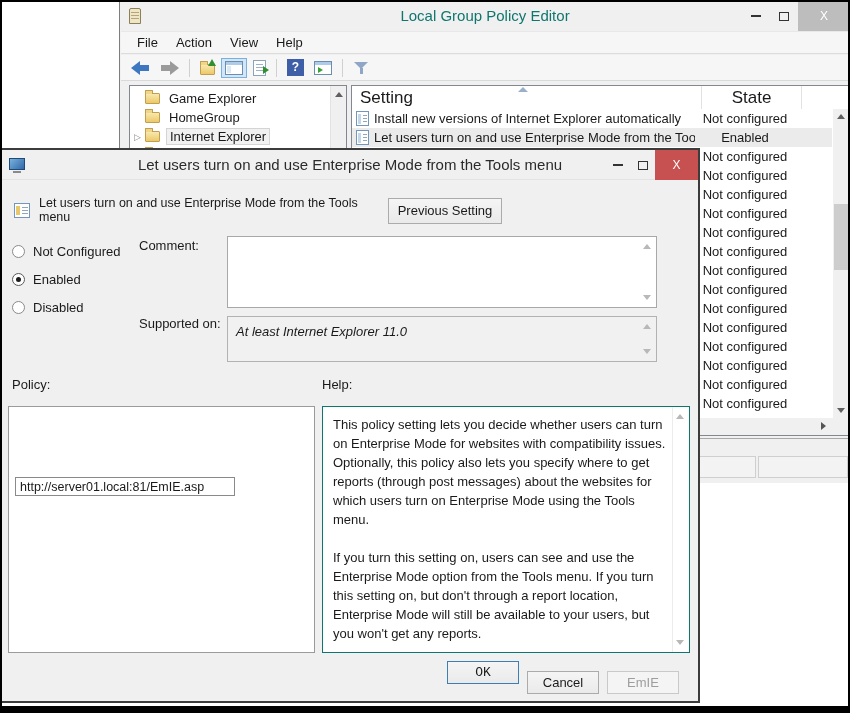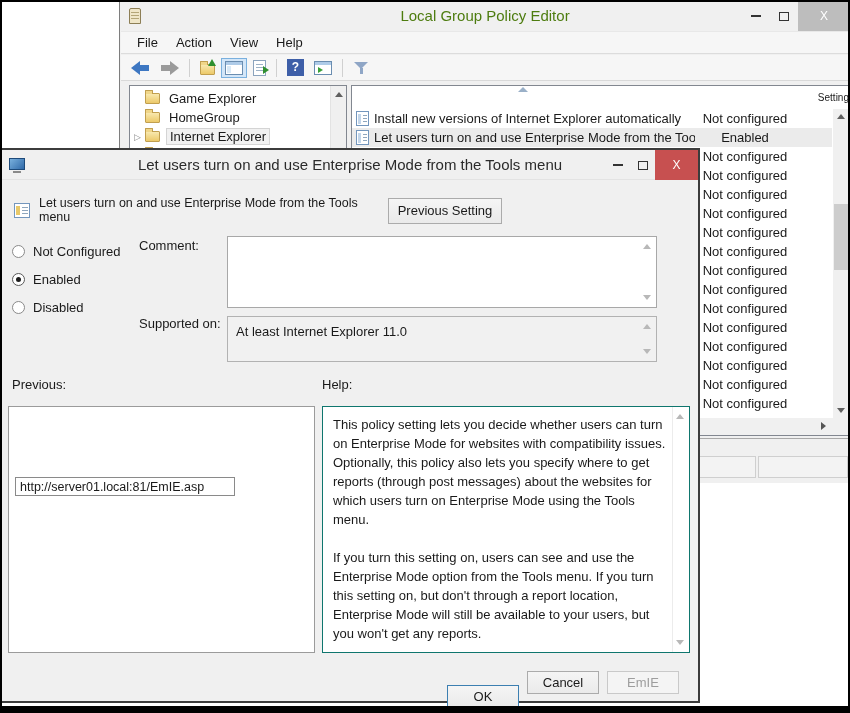--- a/index.html
+++ b/index.html
@@ -8,21 +8,21 @@
 
   .screen { position:relative; width:850px; height:713px; background:#fff; overflow:hidden; }
   .screen-border { position:absolute; inset:0; border:2px solid #000; z-index:90; pointer-events:none; }
   .screen-bottom-bar { position:absolute; left:0; right:0; bottom:0; height:7px; background:#000; z-index:91; }
 
   
   .gpe { position:absolute; left:119px; top:0; width:731px; height:483px; background:#f0f0f0;
          border:1px solid #7e7e7e; border-right:none; }
   .gpe-titlebar { position:relative; height:30px; background:#f0f0f0; }
   .gpe-title { position:absolute; left:0; right:0; top:0; line-height:30px; text-align:center;
-               font-size:15px; color:#4d7c0f; }
+               font-size:15px; color:#0f766e; }
   .app-scroll-icon { position:absolute; left:9px; top:7px; width:12px; height:16px; background:#efe6c8;
                border:1px solid #8d7f56; border-radius:2px 2px 0 0; }
   .app-scroll-icon::after { content:""; position:absolute; left:1px; right:1px; top:3px; height:9px;
                background:linear-gradient(#b4a678 1px, transparent 1px); background-size:100% 3px; }
   .caption { position:absolute; right:0; top:0; height:30px; display:flex; z-index:2; }
   .cap-btn { width:28px; height:30px; display:flex; align-items:center; justify-content:center; }
   .glyph-min { width:10px; height:2px; background:#333; }
   .glyph-max { width:10px; height:9px; border:1px solid #333; background:transparent; }
   .cap-close-inactive { width:52px; height:30px; background:#bdbdbd; color:#fff; font-size:12px;
                display:flex; align-items:center; justify-content:center; }
@@ -81,21 +81,21 @@
   .trow .folder { flex:0 0 15px; margin-right:6px; }
   .tlabel { padding:0 3px; white-space:nowrap; }
   .tlabel.sel { background:#f1f1f1; border:1px solid #d4d4d4; }
   .tree-sb { position:absolute; right:0; top:0; width:16px; height:100%; background:#f0f0f0;
              border-left:1px solid #e3e3e3; }
   .tree-sb .chev-up { position:absolute; left:4px; top:6px; }
 
   
   .list { position:absolute; left:231px; top:84px; width:500px; height:351px; background:#fff;
           border:1px solid #828790; }
-  .lheader { position:relative; height:23px; display:flex; font-size:10px; align-items:flex-end;flex-direction:column; }
+  .lheader { position:relative; height:23px; display:flex; font-size:17px; align-items:flex-start; }
   .lh-setting { flex:0 0 350px; padding-left:8px; border-right:1px solid #e2e2e2; height:23px; line-height:23px; }
   .lh-state { flex:0 0 100px; text-align:center; border-right:1px solid #e2e2e2; height:23px; line-height:23px; }
   .sort-arrow { position:absolute; left:166px; top:1px; width:0; height:0;
           border-left:5px solid transparent; border-right:5px solid transparent; border-bottom:5px solid #9ab0c8; }
   .lrows { position:absolute; left:0; right:18px; top:23px; bottom:17px; overflow:hidden; }
   .lrow { display:flex; align-items:center; height:19px; font-size:13px; }
   .lrow.sel { background:#ebebeb; }
   .picon { flex:0 0 13px; width:13px; height:15px; background:#fff; border:1px solid #7396bd;
            position:relative; margin-left:4px; }
   .picon::before { content:""; position:absolute; left:1px; top:2px; width:3px; height:10px; background:#c3d6ea; }
@@ -162,39 +162,39 @@
 
   .dlg-label { position:absolute; font-size:13px; color:#1a1a1a; }
   .lbl-comment { left:137px; top:88px; }
   .lbl-supported { left:137px; top:166px; }
   .lbl-options { left:10px; top:227px; }
   .lbl-help { left:320px; top:227px; }
 
   .comment-box { position:absolute; left:225px; top:86px; width:430px; height:72px; background:#fff;
                  border:1px solid #a8a8a8; }
   .supported-box { position:absolute; left:225px; top:166px; width:430px; height:46px; background:#f1f1f1;
-                 border:1px solid #b2b2b2; font-size:13px; padding:7px 8px; }
+                 border:1px solid #b2b2b2; font-size:13px; padding:7px 8px;font-style:italic; }
   .box-chev-up { position:absolute; right:5px; top:7px; }
   .box-chev-down { position:absolute; right:5px; bottom:7px; }
 
   .options-box { position:absolute; left:6px; top:256px; width:307px; height:247px; background:#fff;
                  border:1px solid #9b9b9b; }
   .options-text { padding:10px 10px 0 8px; font-size:13px; line-height:19px; }
   .url-input { position:absolute; left:6px; top:70px; width:220px; height:19px; border:1px solid #8a8a8a;
                font-family:"Liberation Sans","DejaVu Sans",sans-serif; font-size:12.5px; padding:0 4px;
                background:#fff; color:#1a1a1a; }
 
   .help-box { position:absolute; left:320px; top:256px; width:368px; height:247px; background:#fff;
               border:1px solid #0f766e; }
   .help-text { position:absolute; left:0; right:17px; top:0; bottom:0; overflow:hidden;
                padding:8px 6px 0 10px; font-size:13px; line-height:19px; }
   .help-text p { margin:0 0 19px 0; }
   .help-sb { position:absolute; right:0; top:0; width:17px; height:100%; border-left:1px solid #ececec; }
 
-  .btn-ok { left:445px; top:535px; width:72px; height:23px; line-height:21px; border:1px solid #3c7fb1; }
+  .btn-ok { left:445px; top:511px; width:72px; height:23px; line-height:21px; border:1px solid #3c7fb1;font-family:Liberation Mono, monospace; }
   .btn-cancel { left:525px; top:521px; width:72px; height:23px; line-height:21px; }
   .btn-apply { left:605px; top:521px; width:72px; height:23px; line-height:21px;
                color:#9d9d9d; background:#f4f4f4; border:1px solid #c9c9c9; }
 </style>
 </head>
 <body>
 
 <div class="screen">
 
   <div class="gpe">
@@ -434,21 +434,21 @@
       <span class="chev-down chev-light box-chev-down"></span>
     </div>
 
     <div class="dlg-label lbl-supported">Supported on:</div>
     <div class="supported-box">
       <span>At least Internet Explorer 11.0</span>
       <span class="chev-up chev-light box-chev-up"></span>
       <span class="chev-down chev-light box-chev-down"></span>
     </div>
 
-    <div class="dlg-label lbl-options">Previous:</div>
+    <div class="dlg-label lbl-options">Policy:</div>
     <div class="dlg-label lbl-help">Help:</div>
 
     <div class="options-box">
       <input class="url-input" type="text" value="http://server01.local:81/EmIE.asp" style="">
     </div>
 
     <div class="help-box">
       <div class="help-text">
         <p>This policy setting lets you decide whether users can turn on Enterprise Mode for websites with compatibility issues. Optionally, this policy also lets you specify where to get reports (through post messages) about the websites for which users turn on Enterprise Mode using the Tools menu.</p>
         <p>If you turn this setting on, users can see and use the Enterprise Mode option from the Tools menu. If you turn this setting on, but don't through a report location, Enterprise Mode will still be available to your users, but you won't get any reports.</p>

